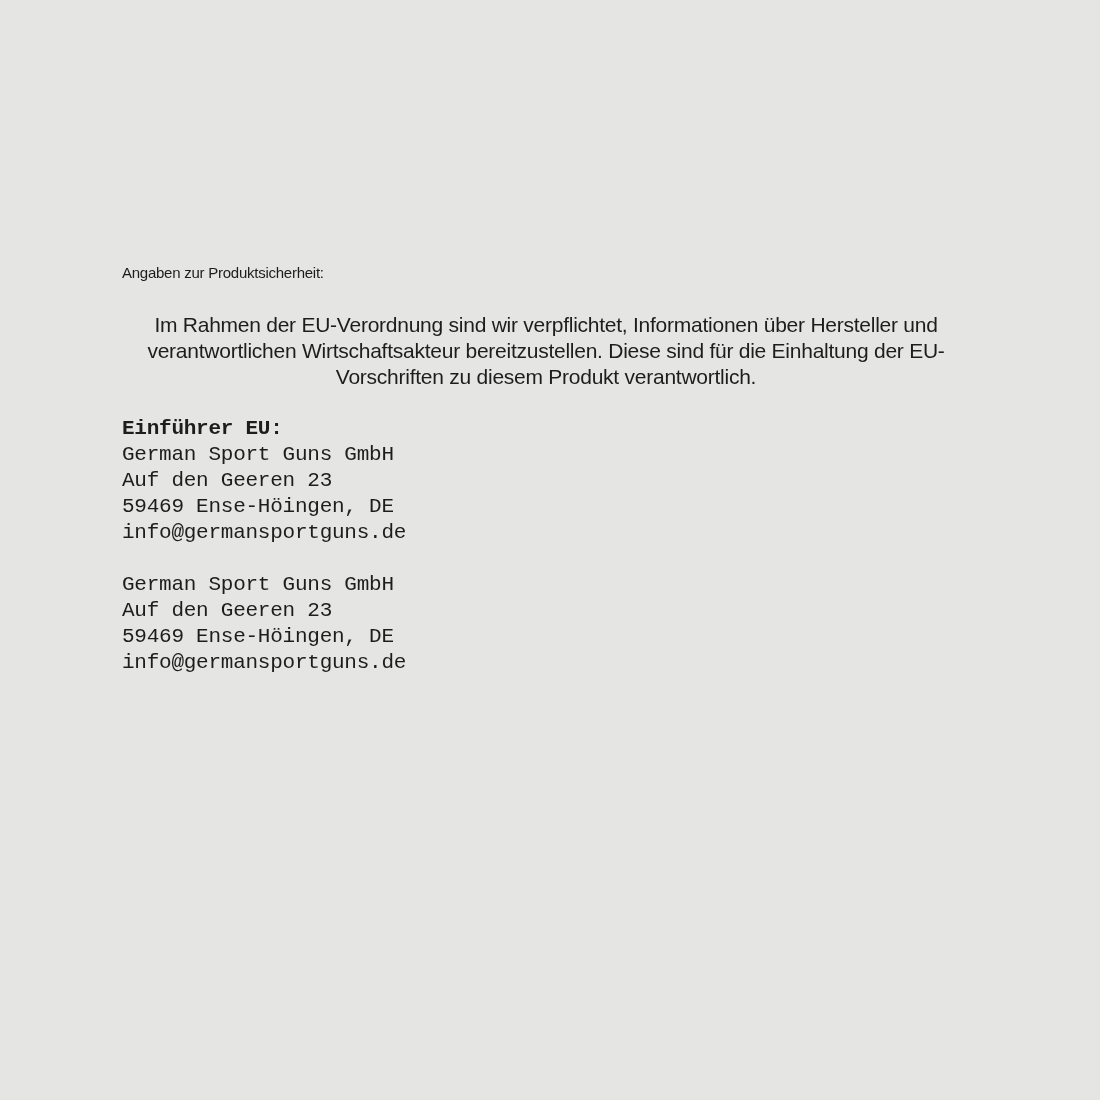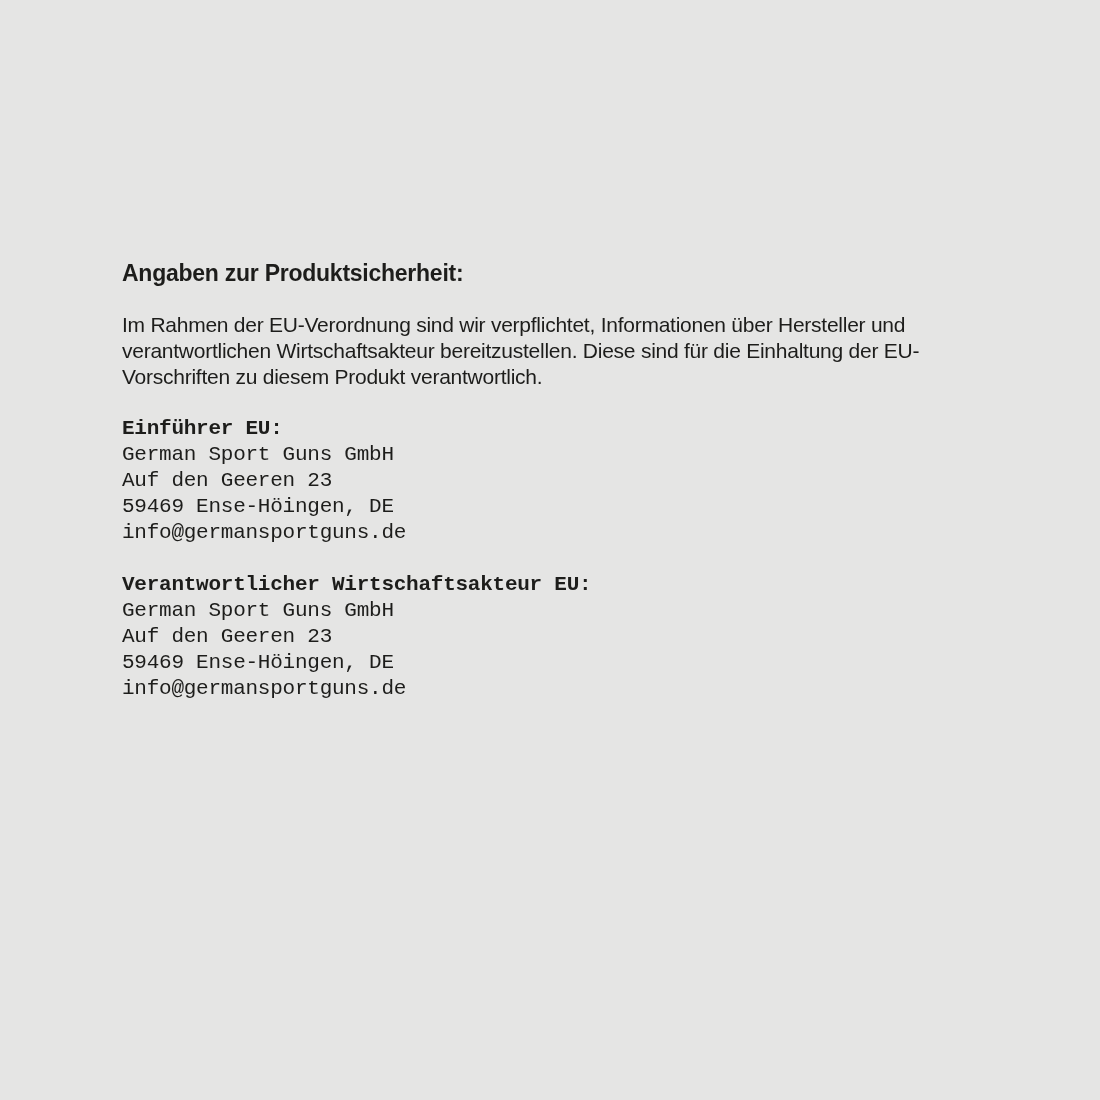--- a/index.html
+++ b/index.html
@@ -19,28 +19,29 @@
   .content {
     position: absolute;
     left: 122px;
     top: 260px;
     width: 860px;
     font-size: 21px;
     line-height: 26px;
     letter-spacing: -0.25px;
   }
   .heading {
-    font-weight: bold;
+    font-weight: normal;
     margin: 0 0 26px 0;
-    font-size: 23px;
+    font-size: 15px;
     line-height: 26px;
   }
   .paragraph {
     margin: 0 0 26px 0;
     max-width: 848px;
+    text-align: center;
   }
   .address-block {
     margin: 0 0 26px 0;
     font-family: Liberation Mono, monospace;
   }
   .address-block:last-child {
     margin-bottom: 0;
   }
   .block-label {
     font-weight: bold;
@@ -60,20 +61,19 @@
 
   <div class="address-block">
     <div class="block-label">Einführer EU:</div>
     <div class="address-line">German Sport Guns GmbH</div>
     <div class="address-line">Auf den Geeren 23</div>
     <div class="address-line">59469 Ense-Höingen, DE</div>
     <div class="address-line">info@germansportguns.de</div>
   </div>
 
   <div class="address-block">
-    <div class="block-label">Verantwortlicher Wirtschaftsakteur EU:</div>
     <div class="address-line">German Sport Guns GmbH</div>
     <div class="address-line">Auf den Geeren 23</div>
     <div class="address-line">59469 Ense-Höingen, DE</div>
     <div class="address-line">info@germansportguns.de</div>
   </div>
 
 </div>
 
 </body></html>

